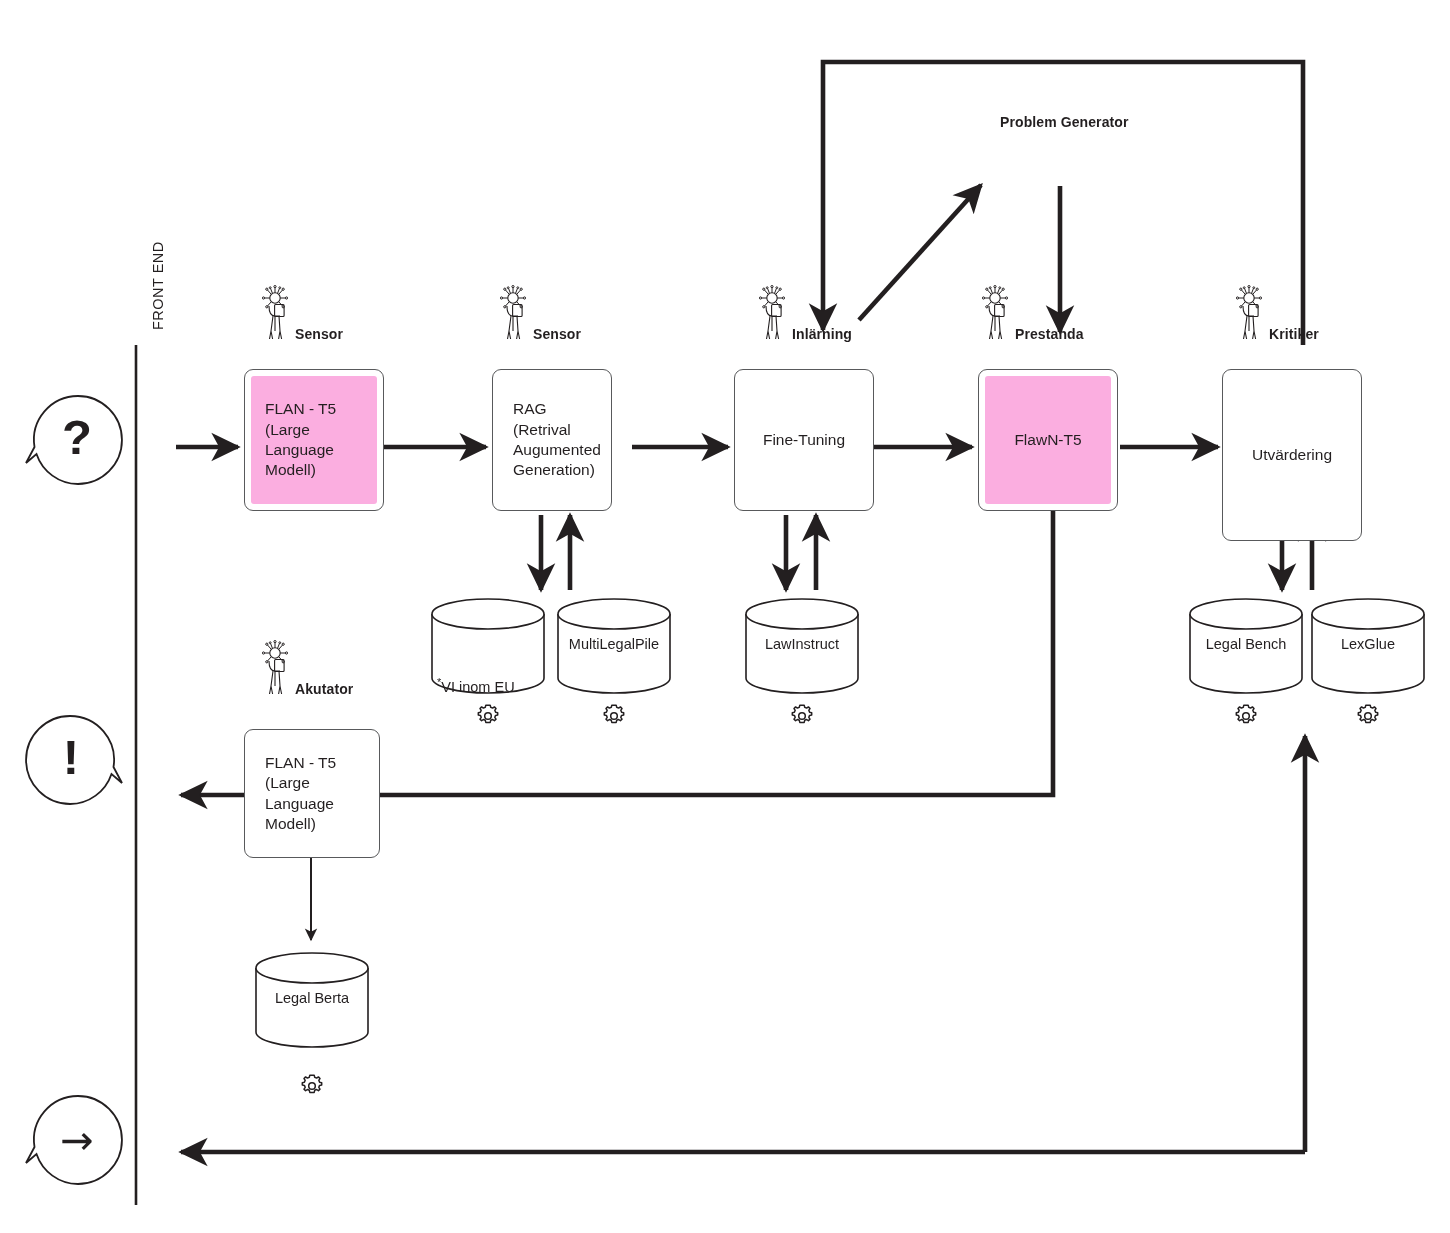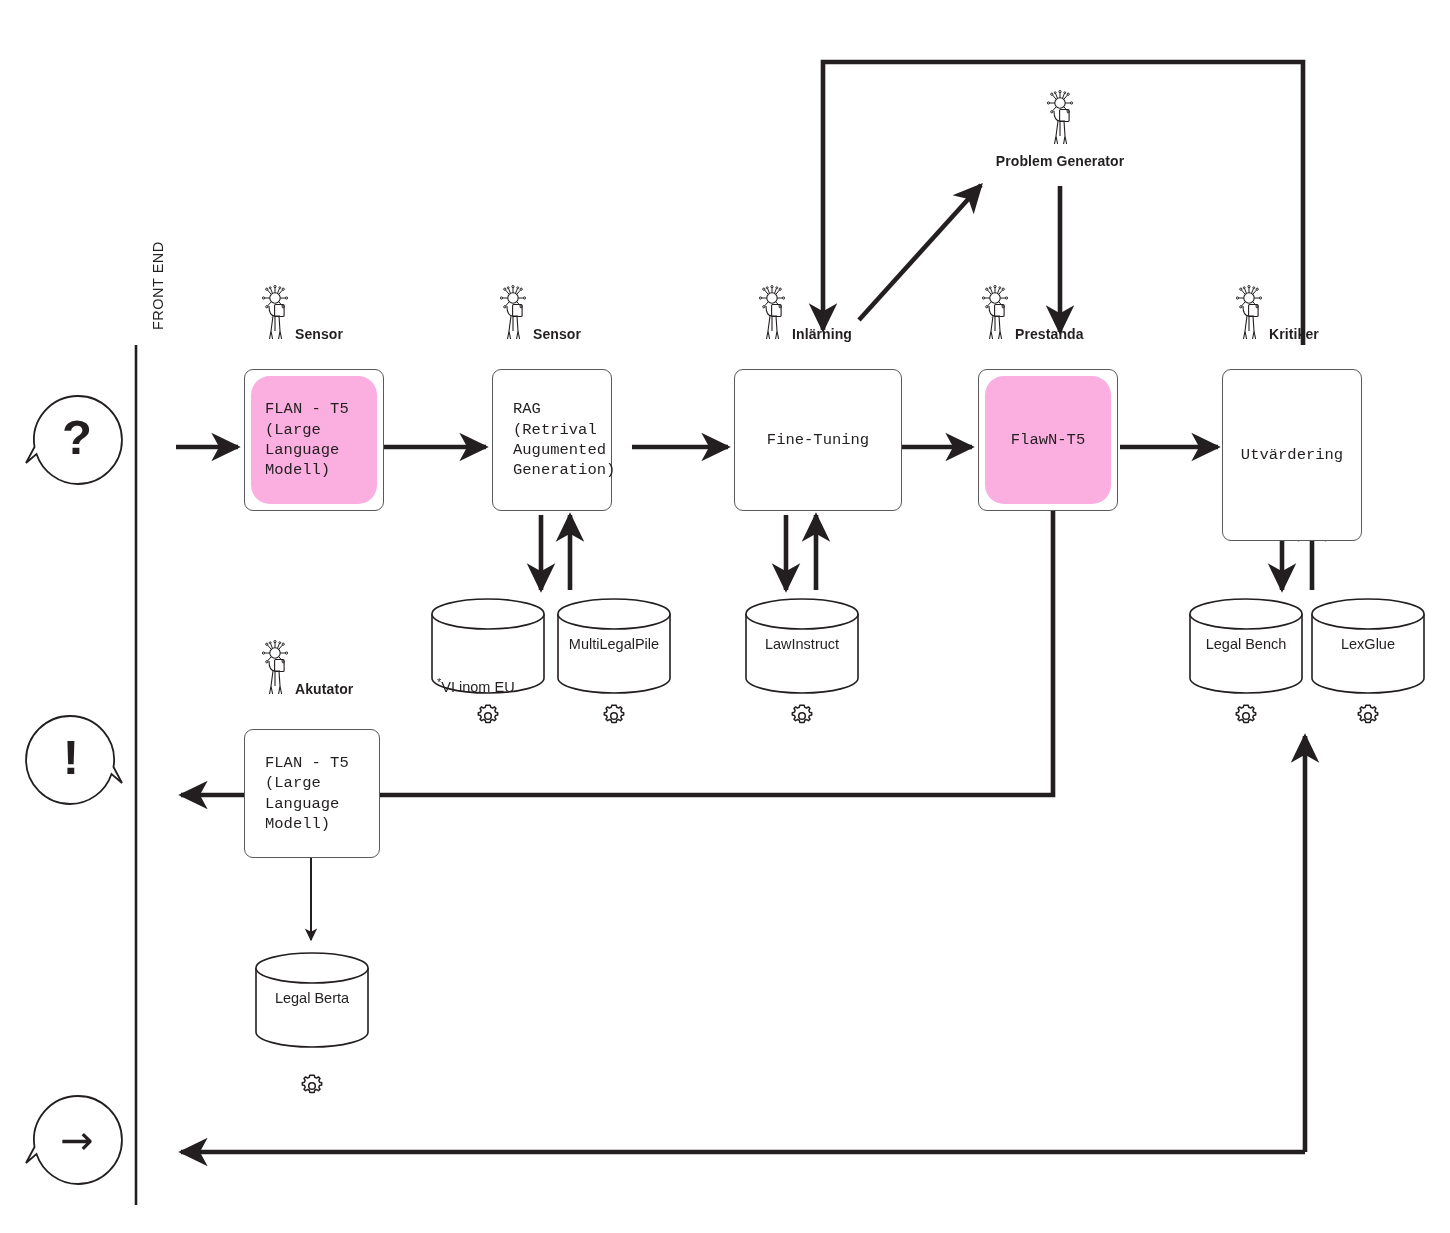--- a/index.html
+++ b/index.html
@@ -13,39 +13,39 @@
     transform:rotate(-90deg);transform-origin:left top;white-space:nowrap;
   }
 
   .pbox{
     position:absolute;box-sizing:border-box;
     border:1.4px solid #58595b;border-radius:9px;background:#fff;
     display:flex;align-items:center;justify-content:center;
     padding:6px;
   }
   .pbox .inner{
-    width:100%;height:100%;border-radius:19px;
+    width:100%;height:100%;border-radius:3px;
     display:flex;align-items:center;justify-content:flex-start;
-    box-sizing:border-box;padding:0 14px;font-family:Liberation Mono, monospace;
+    box-sizing:border-box;padding:0 14px;
   }
   .pbox.filled .inner{background:#fbaee0;}
   .pbox.center .inner{justify-content:center;padding:0 6px;}
   .btext{
     font-size:15.5px;color:#231f20;line-height:1.32;white-space:pre-line;
   }
 
   .agent{
     position:absolute;display:flex;align-items:flex-end;gap:3px;
   }
   .agent .glyph{width:34px;height:60px;display:block;}
   .agent .alabel{
     font-size:14px;font-weight:bold;color:#231f20;white-space:nowrap;
     padding-bottom:3px;letter-spacing:.1px;
   }
-  .agent.stacked{flex-direction:column;align-items:center;gap:0;}
+  .agent.stacked{flex-direction:row;align-items:center;gap:0;}
   .agent.stacked .alabel{padding-bottom:0;padding-top:3px;}
 
   .db{position:absolute;width:116px;height:96px;}
   .db .dbname{
     position:absolute;left:0;right:0;top:38px;text-align:center;
     font-size:14.5px;color:#231f20;white-space:nowrap;
   }
   .db .dbname .star{font-size:11px;vertical-align:super;}
   .db.left-align .dbname{text-align:left;padding-left:7px;margin-top:40px;}
 
@@ -379,21 +379,21 @@
 
   <div class="pbox" style="left:492px;top:369px;width:120px;height:142px;">
     <div class="inner">
       <span class="btext">RAG
 (Retrival
 Augumented
 Generation)</span>
     </div>
   </div>
 
-  <div class="pbox center" style="left:734px;top:369px;width:168px;height:142px;">
+  <div class="pbox center" style="left:734px;top:369px;width:140px;height:142px;">
     <div class="inner">
       <span class="btext">Fine-Tuning</span>
     </div>
   </div>
 
   <div class="pbox filled center" style="left:978px;top:369px;width:140px;height:142px;">
     <div class="inner">
       <span class="btext">FlawN-T5</span>
     </div>
   </div>

